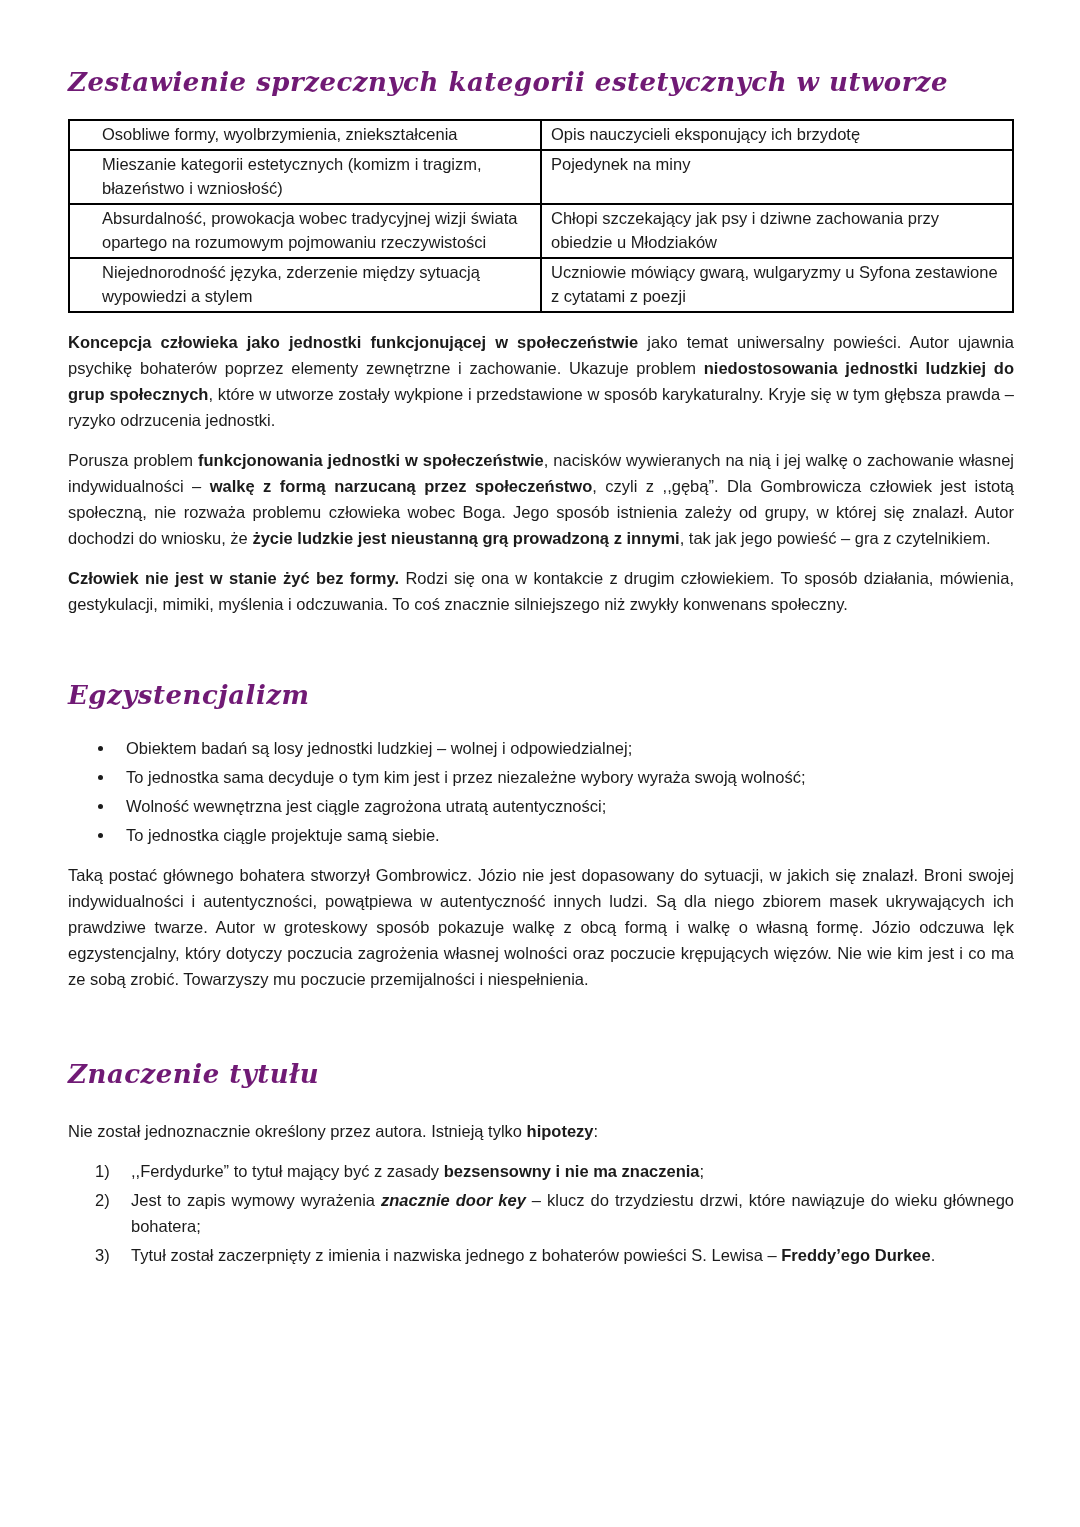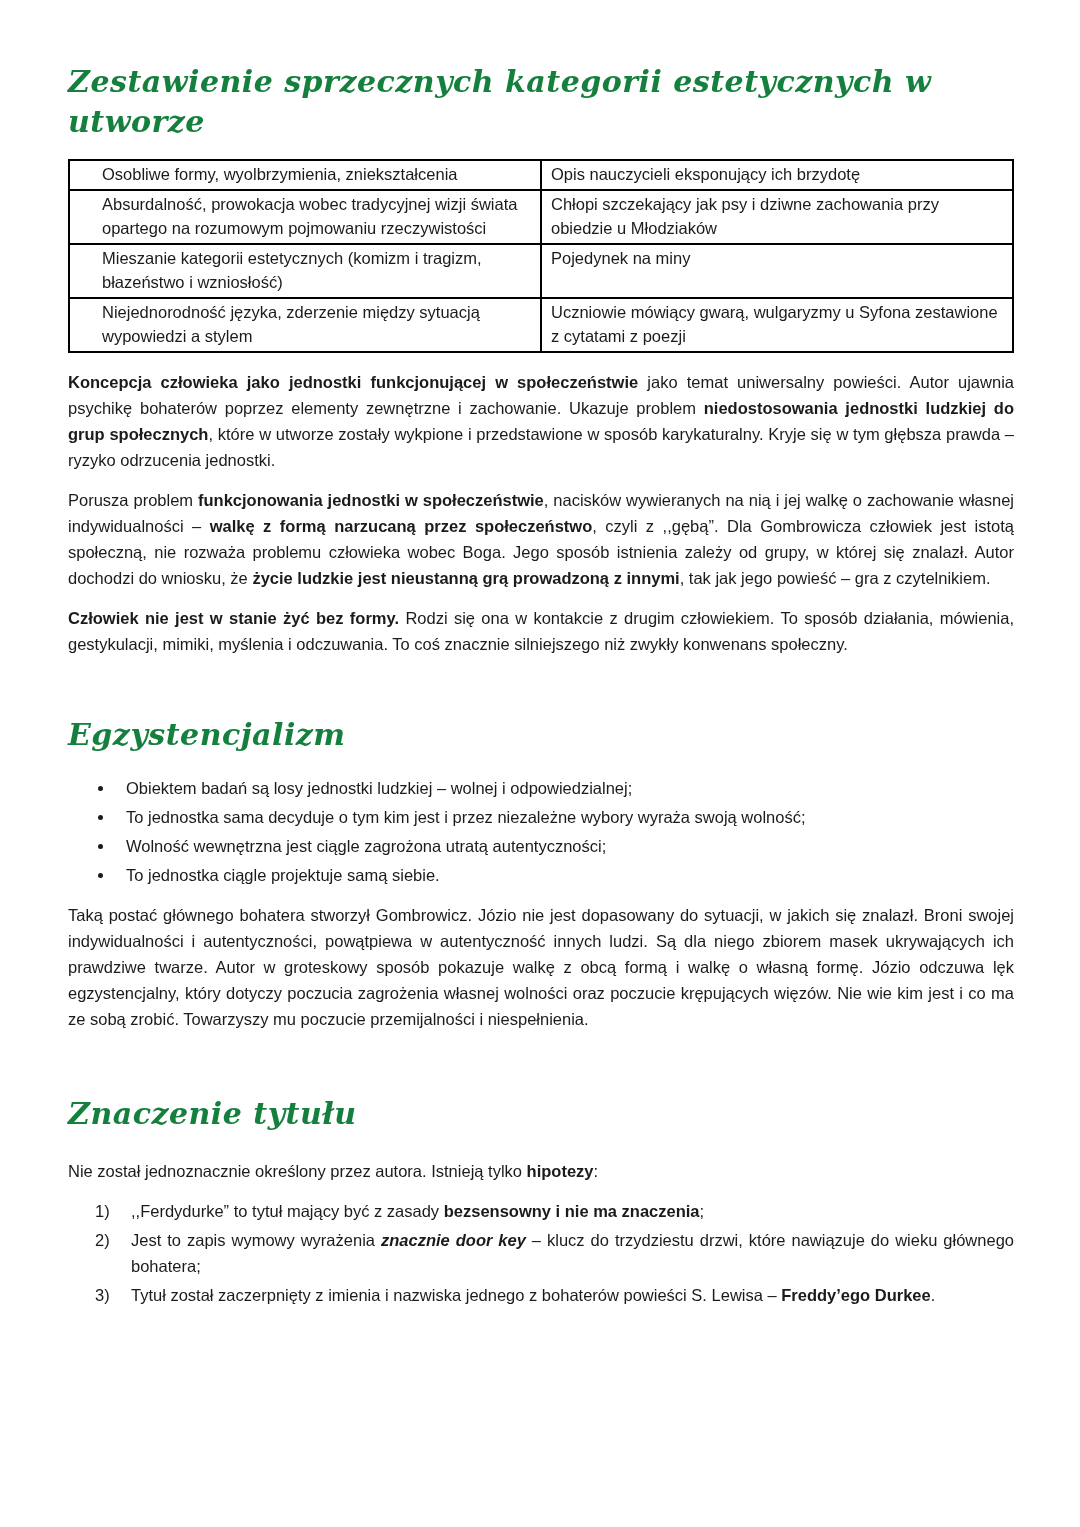--- a/index.html
+++ b/index.html
@@ -13,24 +13,24 @@
     font-family: "Liberation Sans", sans-serif;
     font-size: 16.5px;
     line-height: 26px;
     padding: 62px 66px 0 68px;
     overflow: hidden;
   }
   .script-heading {
     font-family: "DejaVu Serif", serif;
     font-style: italic;
     font-weight: 700;
-    font-size: 30px;
+    font-size: 26px;
     line-height: 40px;
     letter-spacing: 0.5px;
-    color: #15803d;
+    color: #701a75;
   }
   .h-contrast { margin-bottom: 17px; }
   .h-universal { margin-top: 62px; margin-bottom: 18px; }
   .h-exist { margin-top: 58px; margin-bottom: 20px; }
   .h-title { margin-top: 62px; margin-bottom: 24px; }
 
   table.contrast {
     width: 100%;
     border-collapse: collapse;
     table-layout: fixed;
@@ -87,26 +87,26 @@
 
   <h1 class="script-heading h-contrast">Zestawienie sprzecznych kategorii estetycznych w utworze</h1>
 
   <table class="contrast">
     <tbody>
       <tr>
         <td class="left">Osobliwe formy, wyolbrzymienia, zniekształcenia</td>
         <td class="right">Opis nauczycieli eksponujący ich brzydotę</td>
       </tr>
       <tr>
+        <td class="left">Mieszanie kategorii estetycznych (komizm i tragizm, błazeństwo i wzniosłość)</td>
+        <td class="right">Pojedynek na miny</td>
+      </tr>
+      <tr>
         <td class="left">Absurdalność, prowokacja wobec tradycyjnej wizji świata opartego na rozumowym pojmowaniu rzeczywistości</td>
         <td class="right">Chłopi szczekający jak psy i dziwne zachowania przy obiedzie u Młodziaków</td>
-      </tr>
-      <tr>
-        <td class="left">Mieszanie kategorii estetycznych (komizm i tragizm, błazeństwo i wzniosłość)</td>
-        <td class="right">Pojedynek na miny</td>
       </tr>
       <tr>
         <td class="left">Niejednorodność języka, zderzenie między sytuacją wypowiedzi a stylem</td>
         <td class="right">Uczniowie mówiący gwarą, wulgaryzmy u Syfona zestawione z cytatami z poezji</td>
       </tr>
     </tbody>
   </table>
 
 
   <p class="body-par first-par"><span class="b">Koncepcja człowieka jako jednostki funkcjonującej w społeczeństwie</span><span> jako temat uniwersalny powieści. Autor ujawnia psychikę bohaterów poprzez elementy zewnętrzne i zachowanie. Ukazuje problem </span><span class="b">niedostosowania jednostki ludzkiej do grup społecznych</span><span>, które w utworze zostały wykpione i przedstawione w sposób karykaturalny. Kryje się w tym głębsza prawda – ryzyko odrzucenia jednostki.</span></p>

